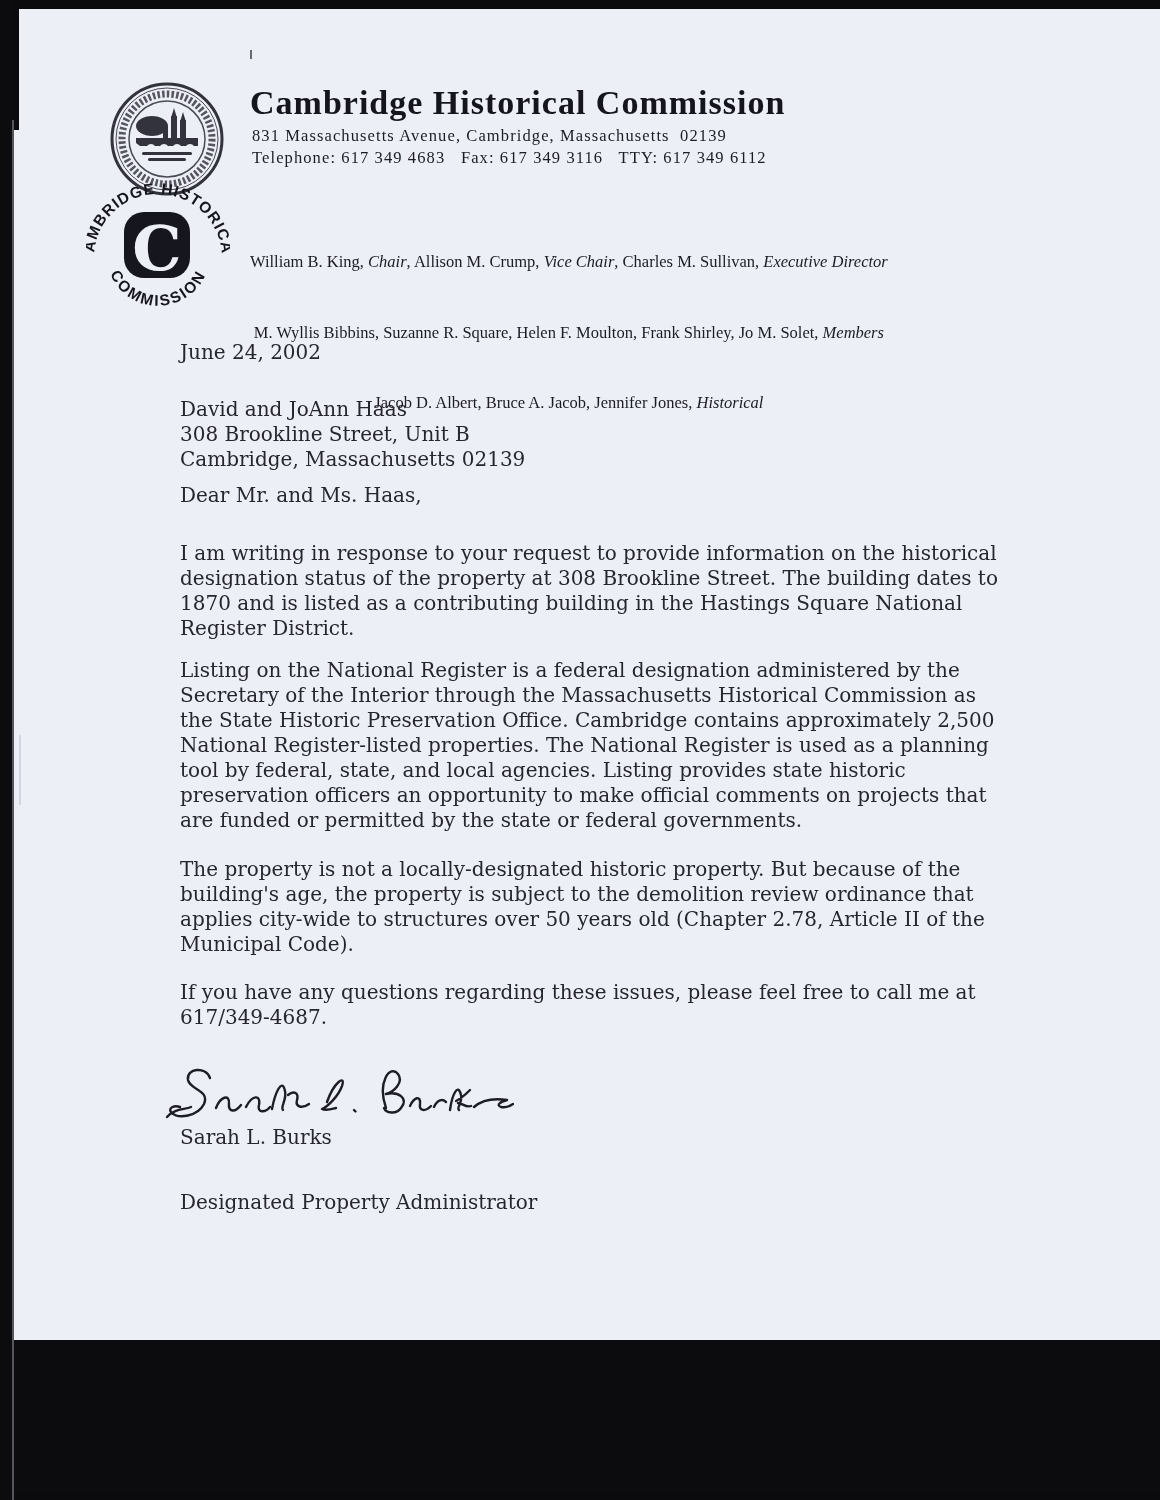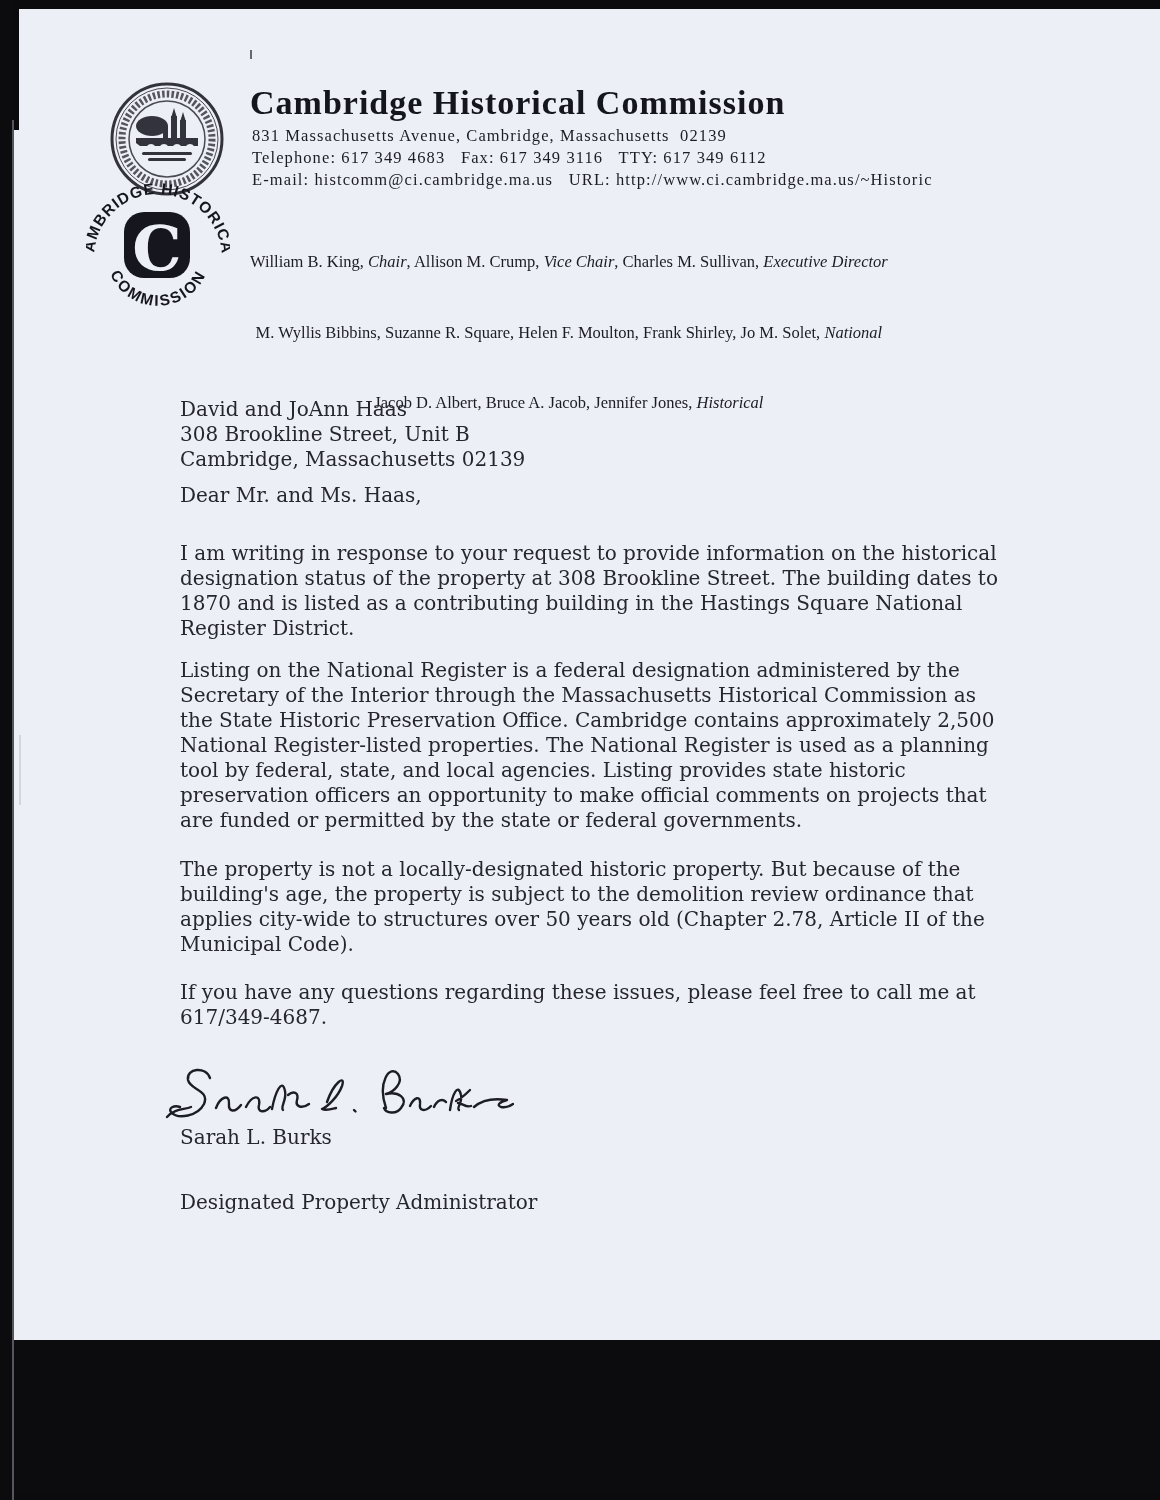--- a/index.html
+++ b/index.html
@@ -103,43 +103,43 @@
       <rect x="28" y="58" width="62" height="5"></rect>
       <path d="M28,63 h62 v3 h-4 a5,5 0 0 0 -8,0 h-5 a5,5 0 0 0 -8,0 h-5 a5,5 0 0 0 -8,0 h-5 a5,5 0 0 0 -8,0 h-7 z"></path>
       <rect x="34" y="72" width="50" height="3" rx="1.5"></rect>
       <rect x="40" y="78" width="38" height="3" rx="1.5"></rect>
     </g>
   </svg>
 
   <div class="abs org-name">Cambridge Historical Commission</div>
   <div class="abs contact-line contact-1">831 Massachusetts Avenue, Cambridge, Massachusetts  02139</div>
   <div class="abs contact-line contact-2">Telephone: 617 349 4683   Fax: 617 349 3116   TTY: 617 349 6112</div>
-  <div class="abs contact-line contact-3">E-mail: histcomm@ci.cambridge.ma.us   URL: http://www.ci.cambridge.ma.us/~Historic</div>
 
   <svg class="abs" style="left:74px;top:180px;" width="144" height="130" viewBox="0 0 144 130">
     <defs>
       <path id="arcTop" d="M 8,78 A 64,64 0 0 1 136,78"></path>
       <path id="arcBottom" d="M 22,88 A 52,52 0 0 0 122,88"></path>
     </defs>
     <text font-family="Liberation Sans, sans-serif" font-size="15.5" font-weight="bold" fill="#16161e" letter-spacing="1">
       <textPath href="#arcTop" startOffset="50%" text-anchor="middle">CAMBRIDGE HISTORICAL</textPath>
     </text>
     <text font-family="Liberation Sans, sans-serif" font-size="15.5" font-weight="bold" fill="#16161e" letter-spacing="2">
       <textPath href="#arcBottom" startOffset="50%" text-anchor="middle">COMMISSION</textPath>
     </text>
     <rect x="38" y="32" width="66" height="66" rx="20" fill="#16161e"></rect>
     <text x="71" y="90" text-anchor="middle" font-family="DejaVu Serif, serif" font-weight="bold" font-size="62" fill="#edeff6">C</text>
   </svg>
 
   <div class="abs members">
     <div><span>William B. King, </span><i>Chair</i><span>, Allison M. Crump, </span><i>Vice Chair</i><span>, Charles M. Sullivan, </span><i>Executive Director</i></div>
-    <div><span>M. Wyllis Bibbins, Suzanne R. Square, Helen F. Moulton, Frank Shirley, Jo M. Solet, </span><i>National</i></div>
+    <div><span>M. Wyllis Bibbins, Suzanne R. Square, Helen F. Moulton, Frank Shirley, Jo M. Solet, </span><i>Members</i></div>
     <div><span>Jacob D. Albert, Bruce A. Jacob, Jennifer Jones, </span><i>Historical</i></div>
   </div>
 
+  <div class="abs body-text t-date">June 24, 2002</div>
   <div class="abs body-text t-recipient">David and JoAnn Haas
 308 Brookline Street, Unit B
 Cambridge, Massachusetts 02139</div>
   <div class="abs body-text t-salutation">Dear Mr. and Ms. Haas,</div>
   <div class="abs body-text t-p1">I am writing in response to your request to provide information on the historical
 designation status of the property at 308 Brookline Street. The building dates to
 1870 and is listed as a contributing building in the Hastings Square National
 Register District.</div>
   <div class="abs body-text t-p2">Listing on the National Register is a federal designation administered by the
 Secretary of the Interior through the Massachusetts Historical Commission as

